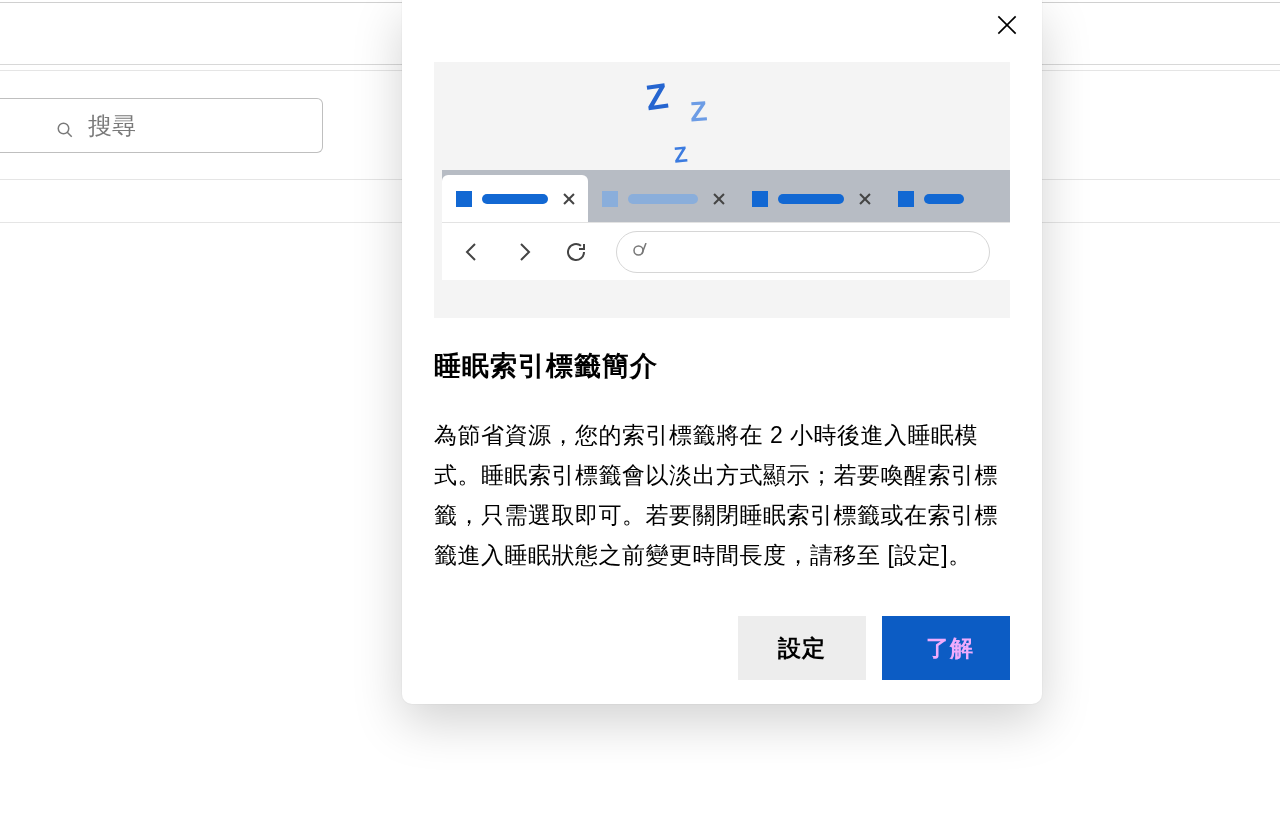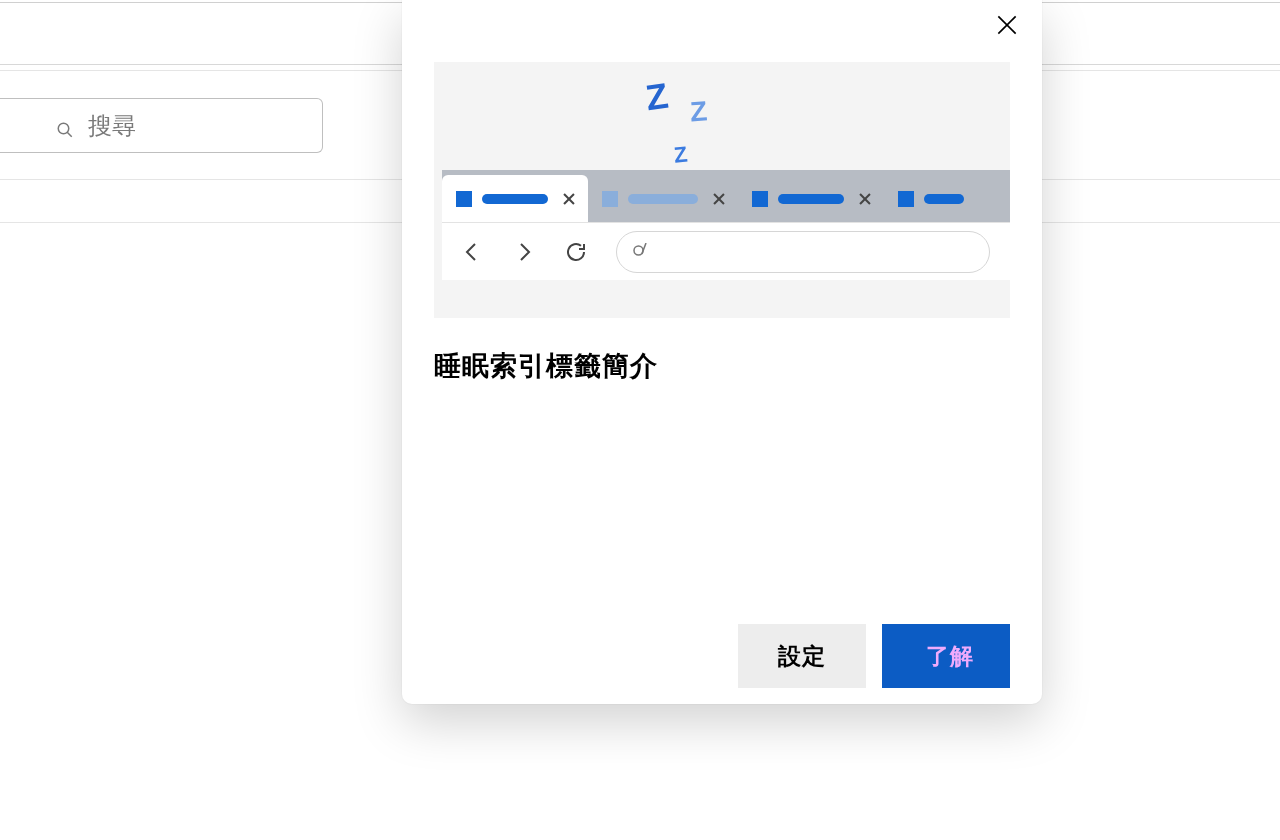--- a/index.html
+++ b/index.html
@@ -164,21 +164,21 @@
     font-size: 23px;
     line-height: 40px;
     color: #000;
     letter-spacing: 0.5px;
   }
 
   
   .btn-row {
     position: absolute;
     right: 32px;
-    bottom: 16px;
+    bottom: 24px;
     display: flex;
     gap: 16px;
   }
   .btn {
     min-width: 128px;
     height: 64px;
     display: flex;
     align-items: center;
     justify-content: center;
     font-size: 23px;
@@ -264,18 +264,19 @@
       <div class="omnibox">
         <svg viewBox="0 0 24 24" fill="none" stroke="currentColor" stroke-width="2">
           <circle cx="10" cy="10" r="6"></circle>
             <line x1="14.5" y1="14.5" x2="20" }y2="20"></line>
         </svg>
       </div>
     </div>
   </div>
 
   <div class="dialog-title">睡眠索引標籤簡介</div>
+  <div class="dialog-body">為節省資源，您的索引標籤將在 2 小時後進入睡眠模式。睡眠索引標籤會以淡出方式顯示；若要喚醒索引標籤，只需選取即可。若要關閉睡眠索引標籤或在索引標籤進入睡眠狀態之前變更時間長度，請移至 [設定]。</div>
 
   <div class="btn-row">
     <button class="btn secondary">設定</button>
     <button class="btn primary">了解</button>
   </div>
 </div>
 
 </body></html>

